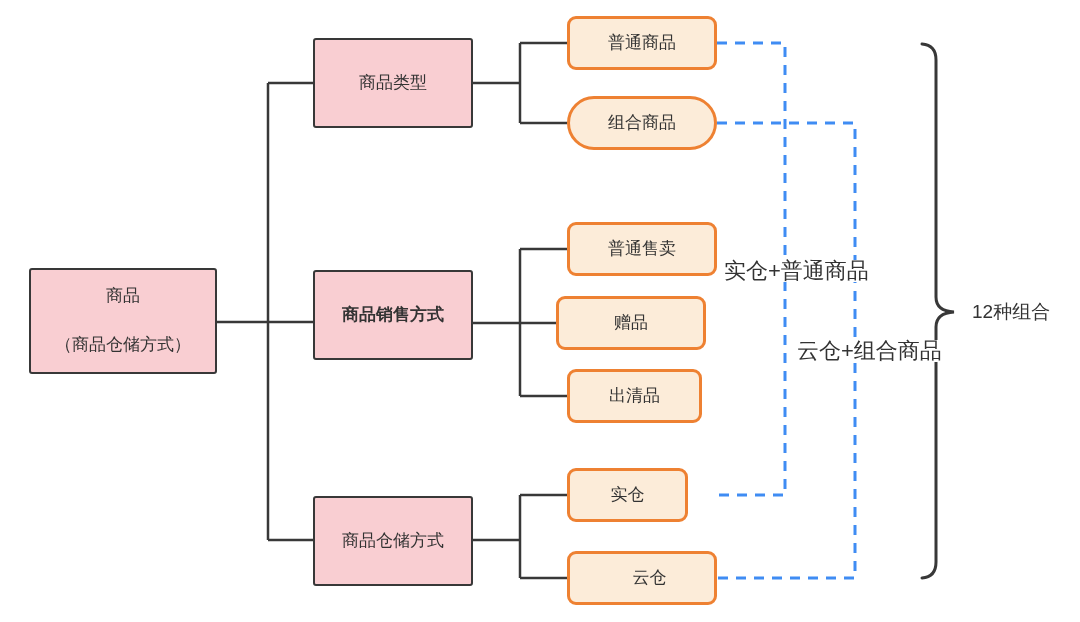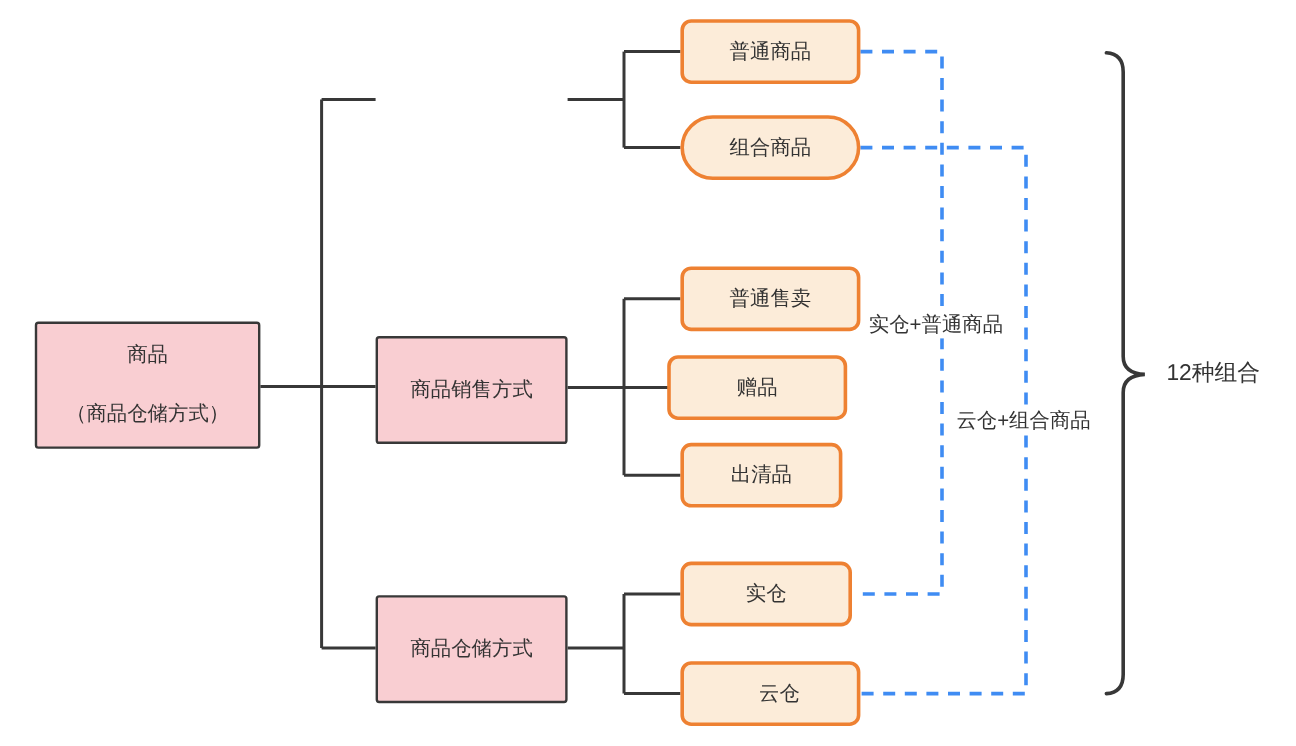--- a/index.html
+++ b/index.html
@@ -26,21 +26,21 @@
   }
   .root{flex-direction:column;gap:24px;}
   .leaf{
     background:var(--leaf-fill,#fcecd9);
     border:3px solid var(--leaf-border,#ee8132);
     border-radius:9px;
   }
   .combo-label{
     position:absolute;z-index:3;
     background:#ffffff;
-    font-size:17px;line-height:22px;
+    font-size:22px;line-height:22px;
     padding:0 2px;
     white-space:nowrap;
   }
   .summary{
     position:absolute;z-index:3;
     font-size:19px;line-height:22px;
     font-weight:normal;
     white-space:nowrap;
   }
 </style>
@@ -80,31 +80,32 @@
     </g>
 
     <path d="M 922 44 Q 936 45 936 60 L 936 297 Q 936 311 954 312 Q 936 313 936 327 L 936 562 Q 936 577 922 578" stroke="#383838" stroke-width="3" fill="none" stroke-linecap="round"></path>
   </svg>
 
   <div class="node cat root" style="left:29px;top:268px;width:188px;height:106px;">
     <div>商品</div>
     <div>（商品仓储方式）</div>
   </div>
 
-  <div class="node cat" style="left:313px;top:280px;width:160px;height:90px;">商品销售方式</div>
+  <div class="node cat" style="left:313px;top:38px;width:160px;height:90px;">商品类型</div>
+  <div class="node cat" style="left:313px;top:270px;width:160px;height:90px;font-weight:bold;">商品销售方式</div>
   <div class="node cat" style="left:313px;top:496px;width:160px;height:90px;">商品仓储方式</div>
 
   <div class="node leaf" style="left:567px;top:16px;width:150px;height:54px;">普通商品</div>
   <div class="node leaf" style="left:567px;top:96px;width:150px;height:54px;border-radius:27px;">组合商品</div>
 
   <div class="node leaf" style="left:567px;top:222px;width:150px;height:54px;">普通售卖</div>
   <div class="node leaf" style="left:556px;top:296px;width:150px;height:54px;">赠品</div>
   <div class="node leaf" style="left:567px;top:369px;width:135px;height:54px;">出清品</div>
 
-  <div class="node leaf" style="left:567px;top:468px;width:143px;height:54px;">实仓</div>
+  <div class="node leaf" style="left:567px;top:468px;width:121px;height:54px;">实仓</div>
   <div class="node leaf" style="left:567px;top:551px;width:150px;height:54px;padding-left:15px;">云仓</div>
 
   <div class="combo-label" style="left:722px;top:260px;">实仓+普通商品</div>
   <div class="combo-label" style="left:795px;top:340px;">云仓+组合商品</div>
 
   <div class="summary" style="left:972px;top:301px;">12种组合</div>
 
 </div>
 
 </body></html>

